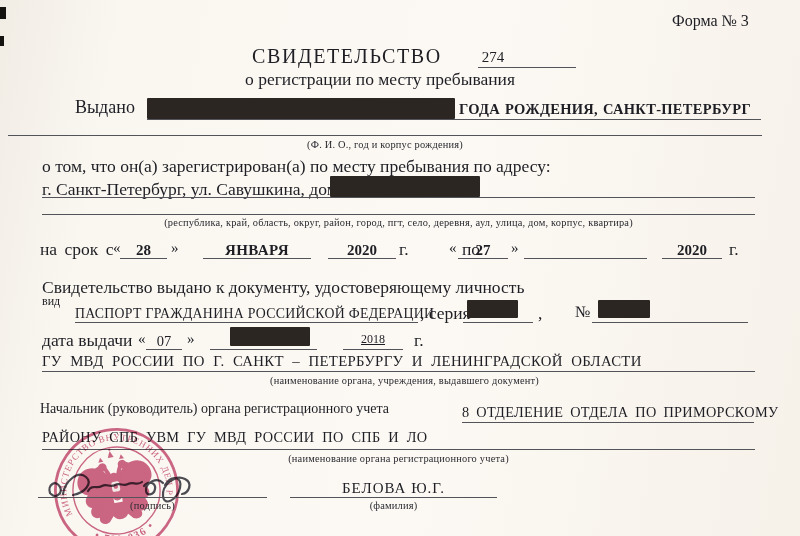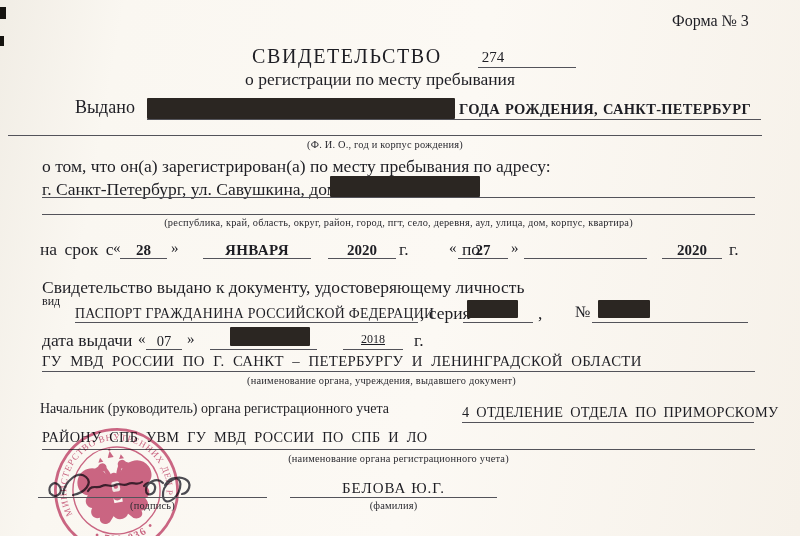--- a/index.html
+++ b/index.html
@@ -85,24 +85,24 @@
   <div class="ln" style="left:146px;top:349px;width:36px;"></div>
   <div class="t" style="left:187px;top:331px;font-size:15px;">»</div>
   <div class="bar" style="left:230px;top:327px;width:80px;height:19px;"></div>
   <div class="ln" style="left:210px;top:349px;width:107px;"></div>
   <div class="t ctr" style="left:343px;top:333px;width:60px;font-size:12px;text-decoration:underline;">2018</div>
   <div class="ln" style="left:343px;top:349px;width:60px;"></div>
   <div class="t" style="left:414px;top:330px;font-size:17.5px;">г.</div>
 
   <div class="t caps" style="left:42px;top:353px;font-size:14.8px;word-spacing:4.5px;">ГУ МВД РОССИИ ПО Г. САНКТ – ПЕТЕРБУРГУ И ЛЕНИНГРАДСКОЙ ОБЛАСТИ</div>
   <div class="ln" style="left:42px;top:371px;width:713px;"></div>
-  <div class="cap" style="left:25px;top:375px;width:713px;text-align:center;">(наименование органа, учреждения, выдавшего документ)</div>
+  <div class="cap" style="left:48px;top:375px;width:713px;text-align:center;">(наименование органа, учреждения, выдавшего документ)</div>
 
   <div class="t" style="left:40px;top:401px;font-size:14px;">Начальник (руководитель) органа регистрационного учета</div>
-  <div class="t ctr caps" style="left:462px;top:404px;width:292px;font-size:14.3px;word-spacing:3px;">4 ОТДЕЛЕНИЕ ОТДЕЛА ПО ПРИМОРСКОМУ</div>
+  <div class="t ctr caps" style="left:462px;top:404px;width:292px;font-size:14.3px;word-spacing:3px;">8 ОТДЕЛЕНИЕ ОТДЕЛА ПО ПРИМОРСКОМУ</div>
   <div class="ln" style="left:462px;top:422px;width:292px;"></div>
   <div class="t caps" style="left:42px;top:429px;font-size:14.3px;word-spacing:4px;">РАЙОНУ СПБ УВМ ГУ МВД РОССИИ ПО СПБ И ЛО</div>
   <div class="ln" style="left:42px;top:449px;width:713px;"></div>
   <div class="cap" style="left:42px;top:453px;width:713px;">(наименование органа регистрационного учета)</div>
 
   <svg viewBox="-70.5 -70.5 141 141" style="left:46px;top:420px;width:141px;height:141px;mix-blend-mode:multiply;opacity:.82;">
     <g transform="rotate(-10)">
       <circle r="61" fill="none" stroke="#c3476f" stroke-width="2.8"></circle>
       <circle r="43.5" fill="none" stroke="#c3476f" stroke-width="1.4"></circle>
       <defs>

